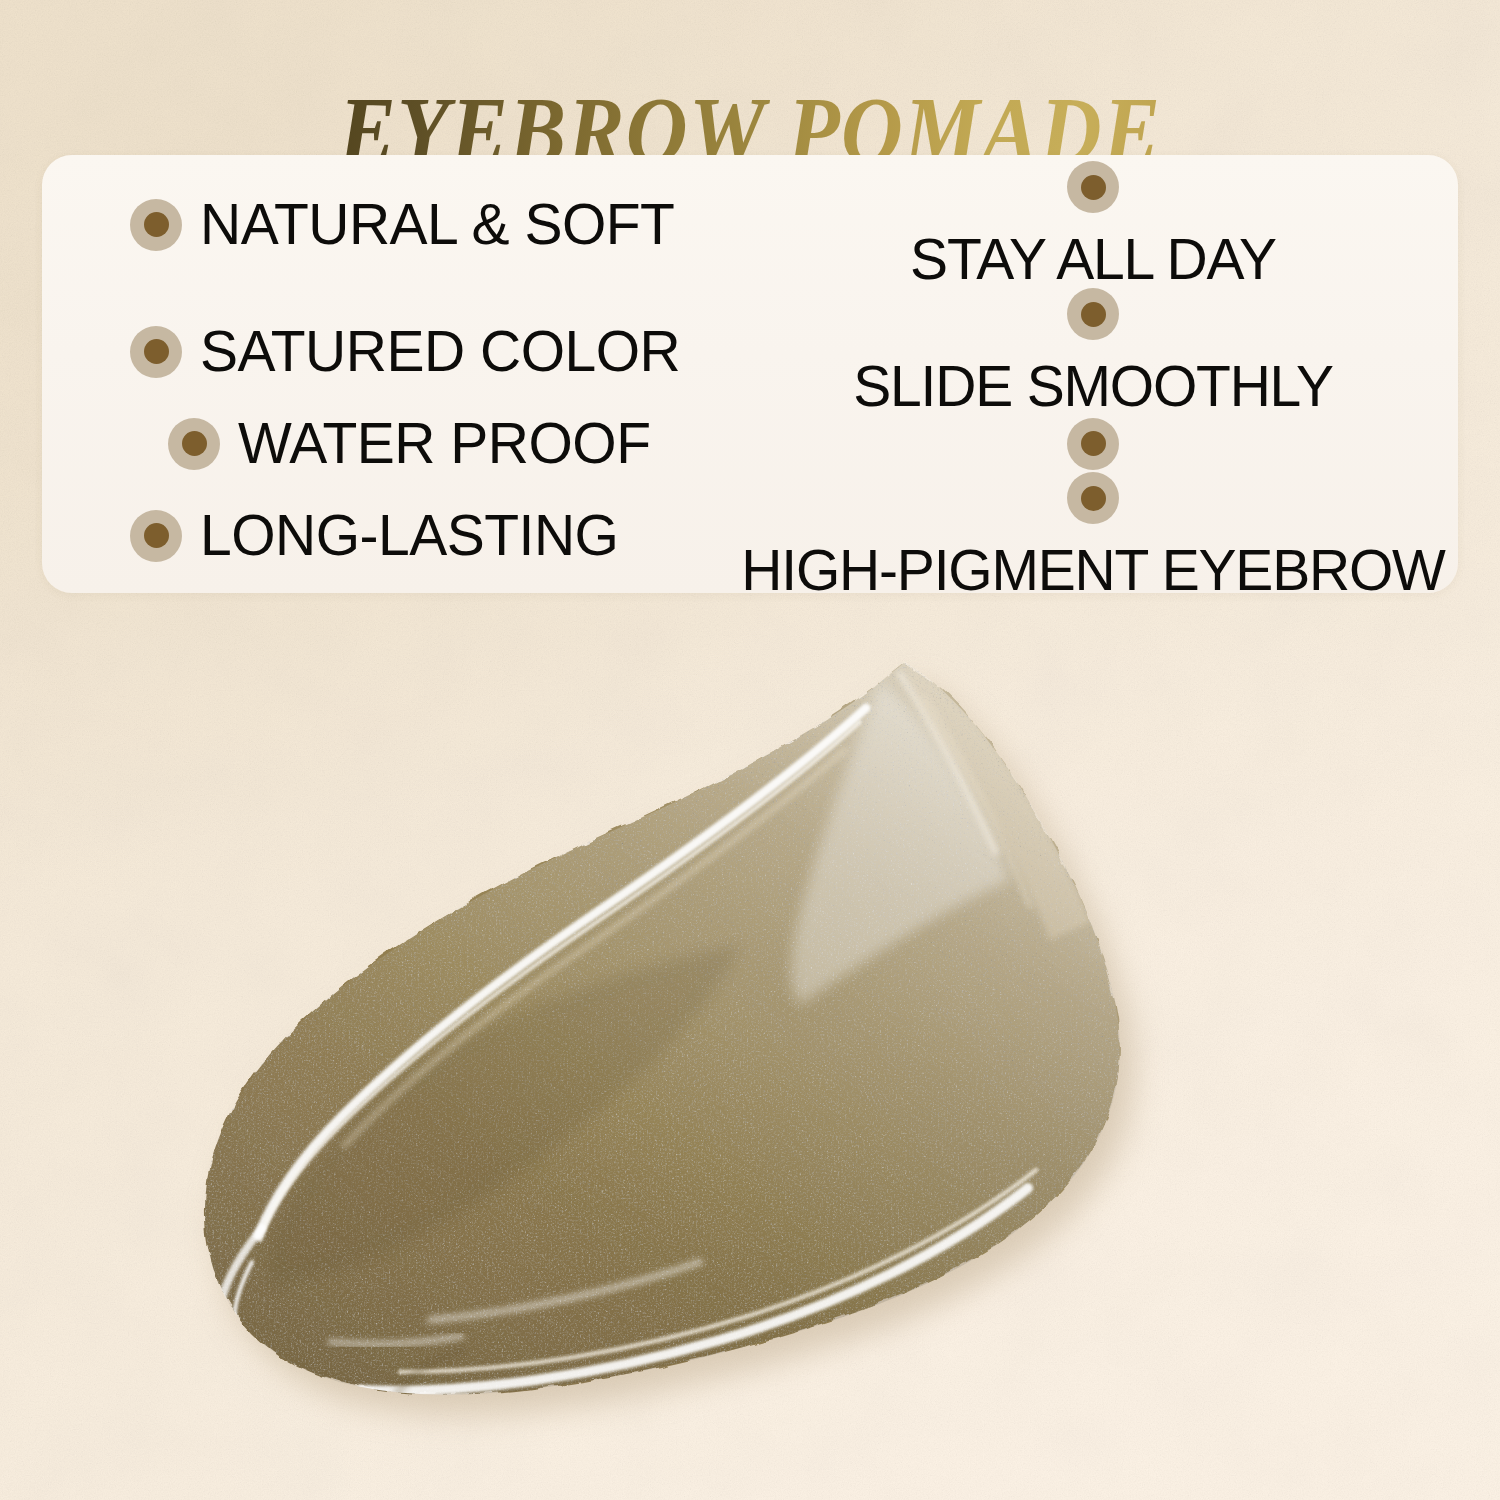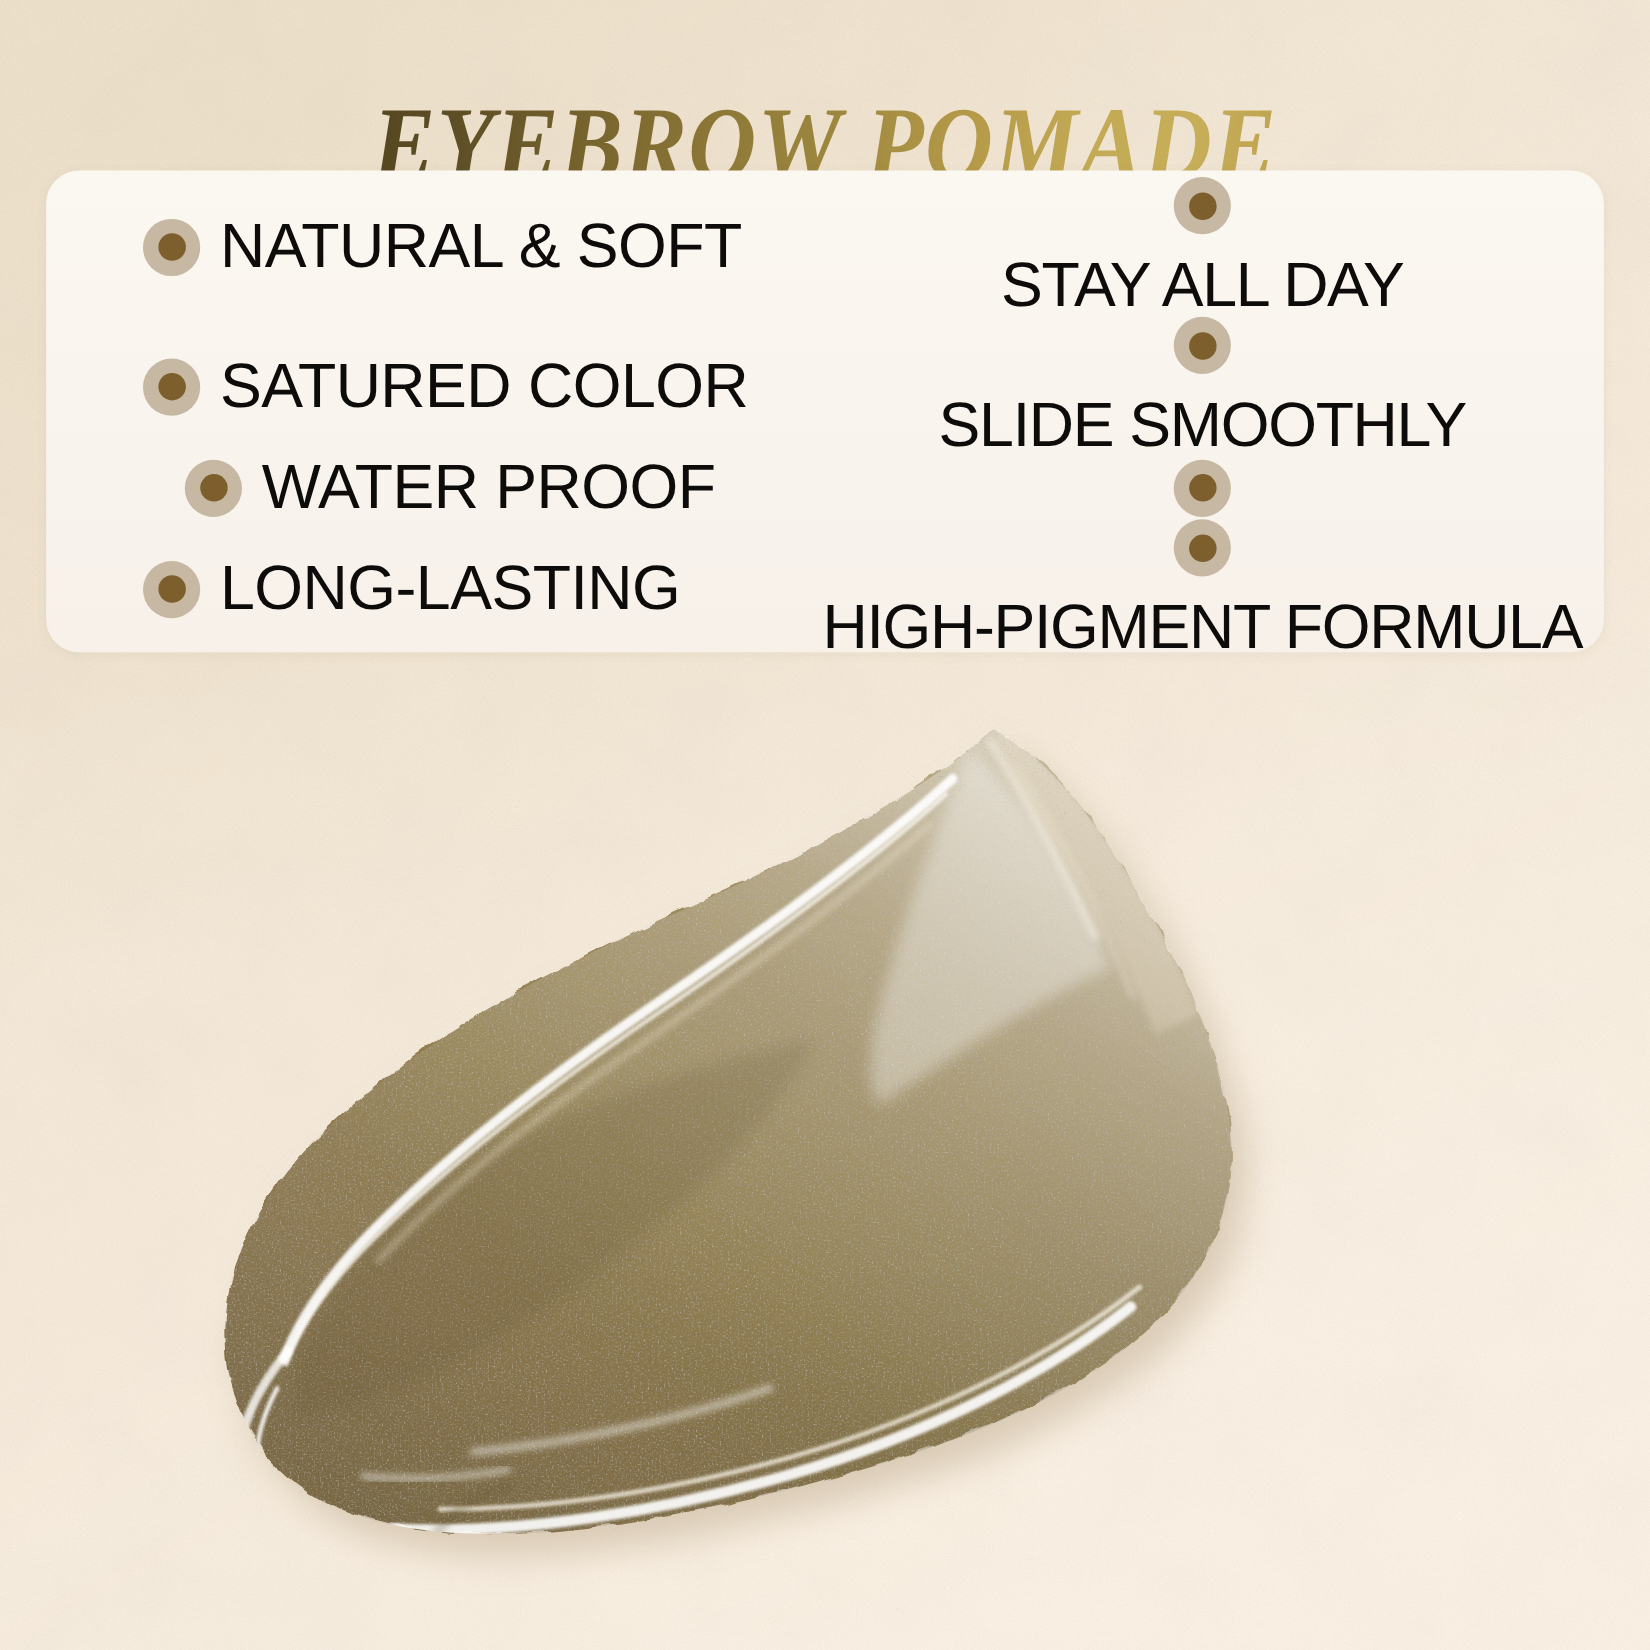--- a/index.html
+++ b/index.html
@@ -215,21 +215,21 @@
         <span class="bullet">
             <i></i>
           </span>
         <span class="feature-label">LONG-LASTING</span>
       </div>
 
       <div class="feature col-right" style="grid-column:2; grid-row:4;">
         <span class="bullet">
             <i></i>
           </span>
-        <span class="feature-label">HIGH-PIGMENT FORMULA</span>
+        <span class="feature-label">HIGH-PIGMENT EYEBROW</span>
       </div>
 
     </div>
   </div>
 
   <div class="swatch-stage">
     <svg width="1500" height="900" viewBox="0 0 1500 900">
       <defs>
 
         <linearGradient id="bodyGrad" x1="0.08" y1="0.92" x2="0.92" y2="0.06">

